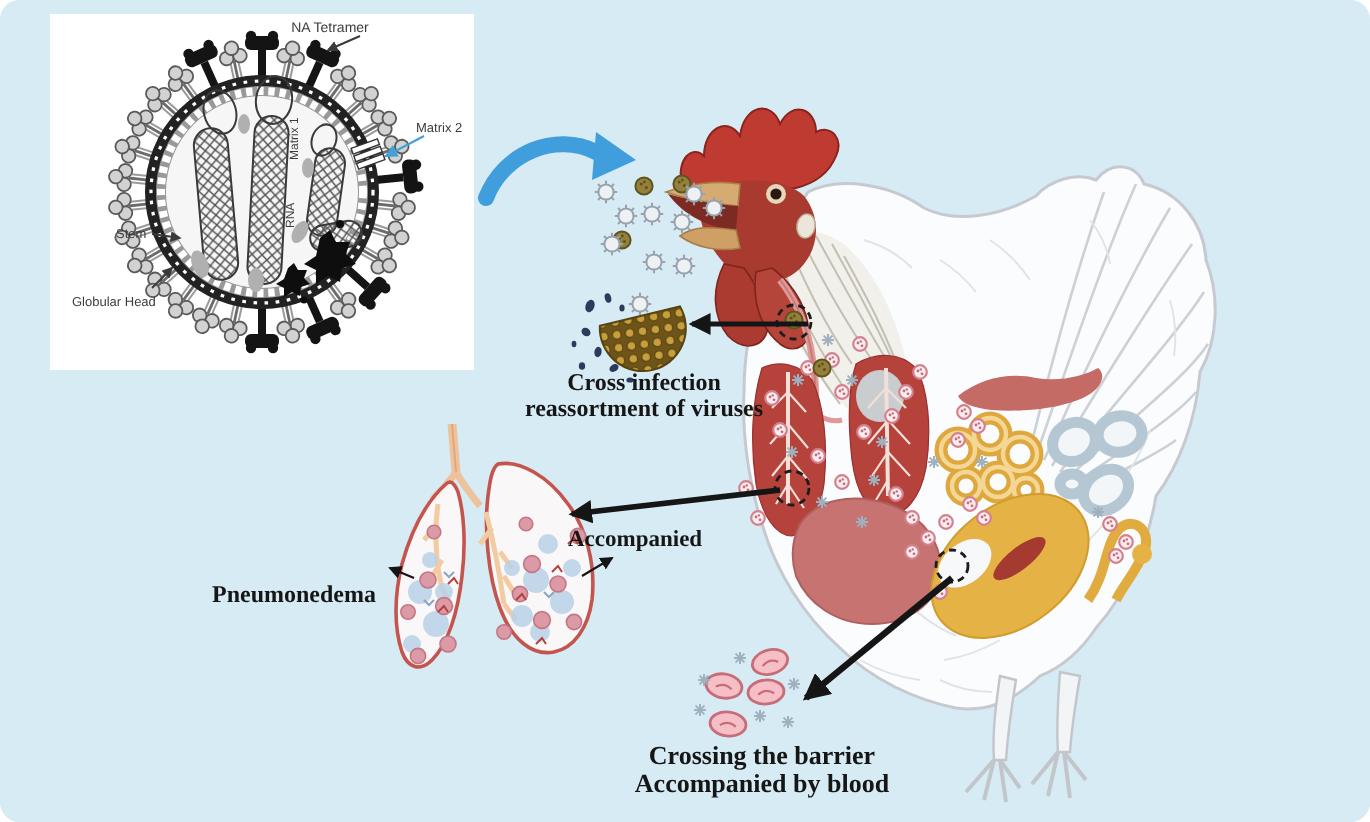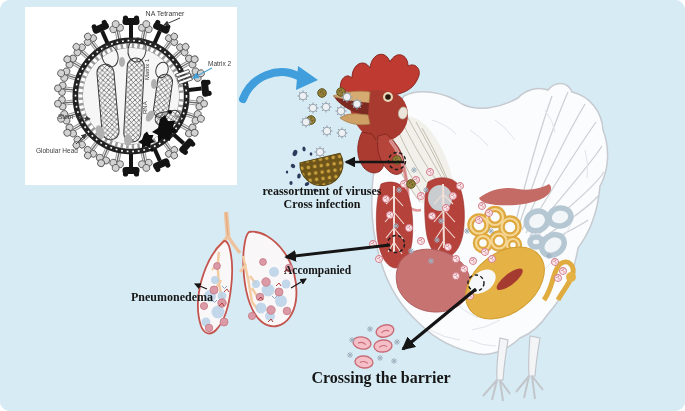--- a/index.html
+++ b/index.html
@@ -2,22 +2,22 @@
 <html><head>
 <meta charset="utf-8">
 <style>
   html,body{margin:0;padding:0;background:#ffffff;}
   .scene{position:relative;width:685px;height:411px;background:#d6ebf4;border-radius:10px;overflow:hidden;font-family:"Liberation Serif",serif;}
   .scene svg{position:absolute;left:0;top:0;}
   .lbl{position:absolute;font-weight:700;color:#161616;font-family:"Liberation Serif",serif;white-space:nowrap;}
   .lbl.center{text-align:center;}
   #cross-infection-label{left:252px;top:185px;width:140px;font-size:12px;line-height:13px;}
   #pneumonemia-label{left:284px;top:264px;font-size:11.5px;}
-  #pneumonedema-label{left:131px;top:290px;font-size:12px;}
-  #crossing-barrier-label{left:308px;top:371px;width:146px;font-size:16px;line-height:13.5px;}
+  #pneumonedema-label{left:106px;top:290px;font-size:12px;}
+  #crossing-barrier-label{left:308px;top:371px;width:146px;font-size:13px;line-height:13.5px;}
   .panel-label{font-family:"Liberation Sans",sans-serif;fill:#3c3c3c;}
 </style>
 </head>
 <body>
 
 <div class="scene">
 <svg width="685" height="411" viewBox="0 0 685 411">
   <defs>
     <marker id="ah" viewBox="0 0 10 10" refX="8.5" refY="5" markerWidth="4.2" markerHeight="4.2" orient="auto">
           <path d="M0 0 L10 5 L0 10 z" fill="#151515"></path>
@@ -446,21 +446,22 @@
     </g>
   </g>
 
   <g>
     <path d="M 243 99 C 252 76 278 66 298 76" stroke="#3f9edb" stroke-width="8" fill="none" stroke-linecap="round"></path>
     <polygon points="298,66 318,80 296,90" fill="#3f9edb"></polygon>
   </g>
 </svg>
 
 <div class="lbl center" id="cross-infection-label">
+  <div>Cross infection</div>
   <div>reassortment of viruses</div>
-  <div>Cross infection</div>
 </div>
 <div class="lbl" id="pneumonemia-label">Accompanied</div>
 <div class="lbl" id="pneumonedema-label">Pneumonedema</div>
 <div class="lbl center" id="crossing-barrier-label">
   <div>Crossing the barrier</div>
+  <div>Accompanied by blood</div>
 </div>
 </div>
 
 </body></html>

